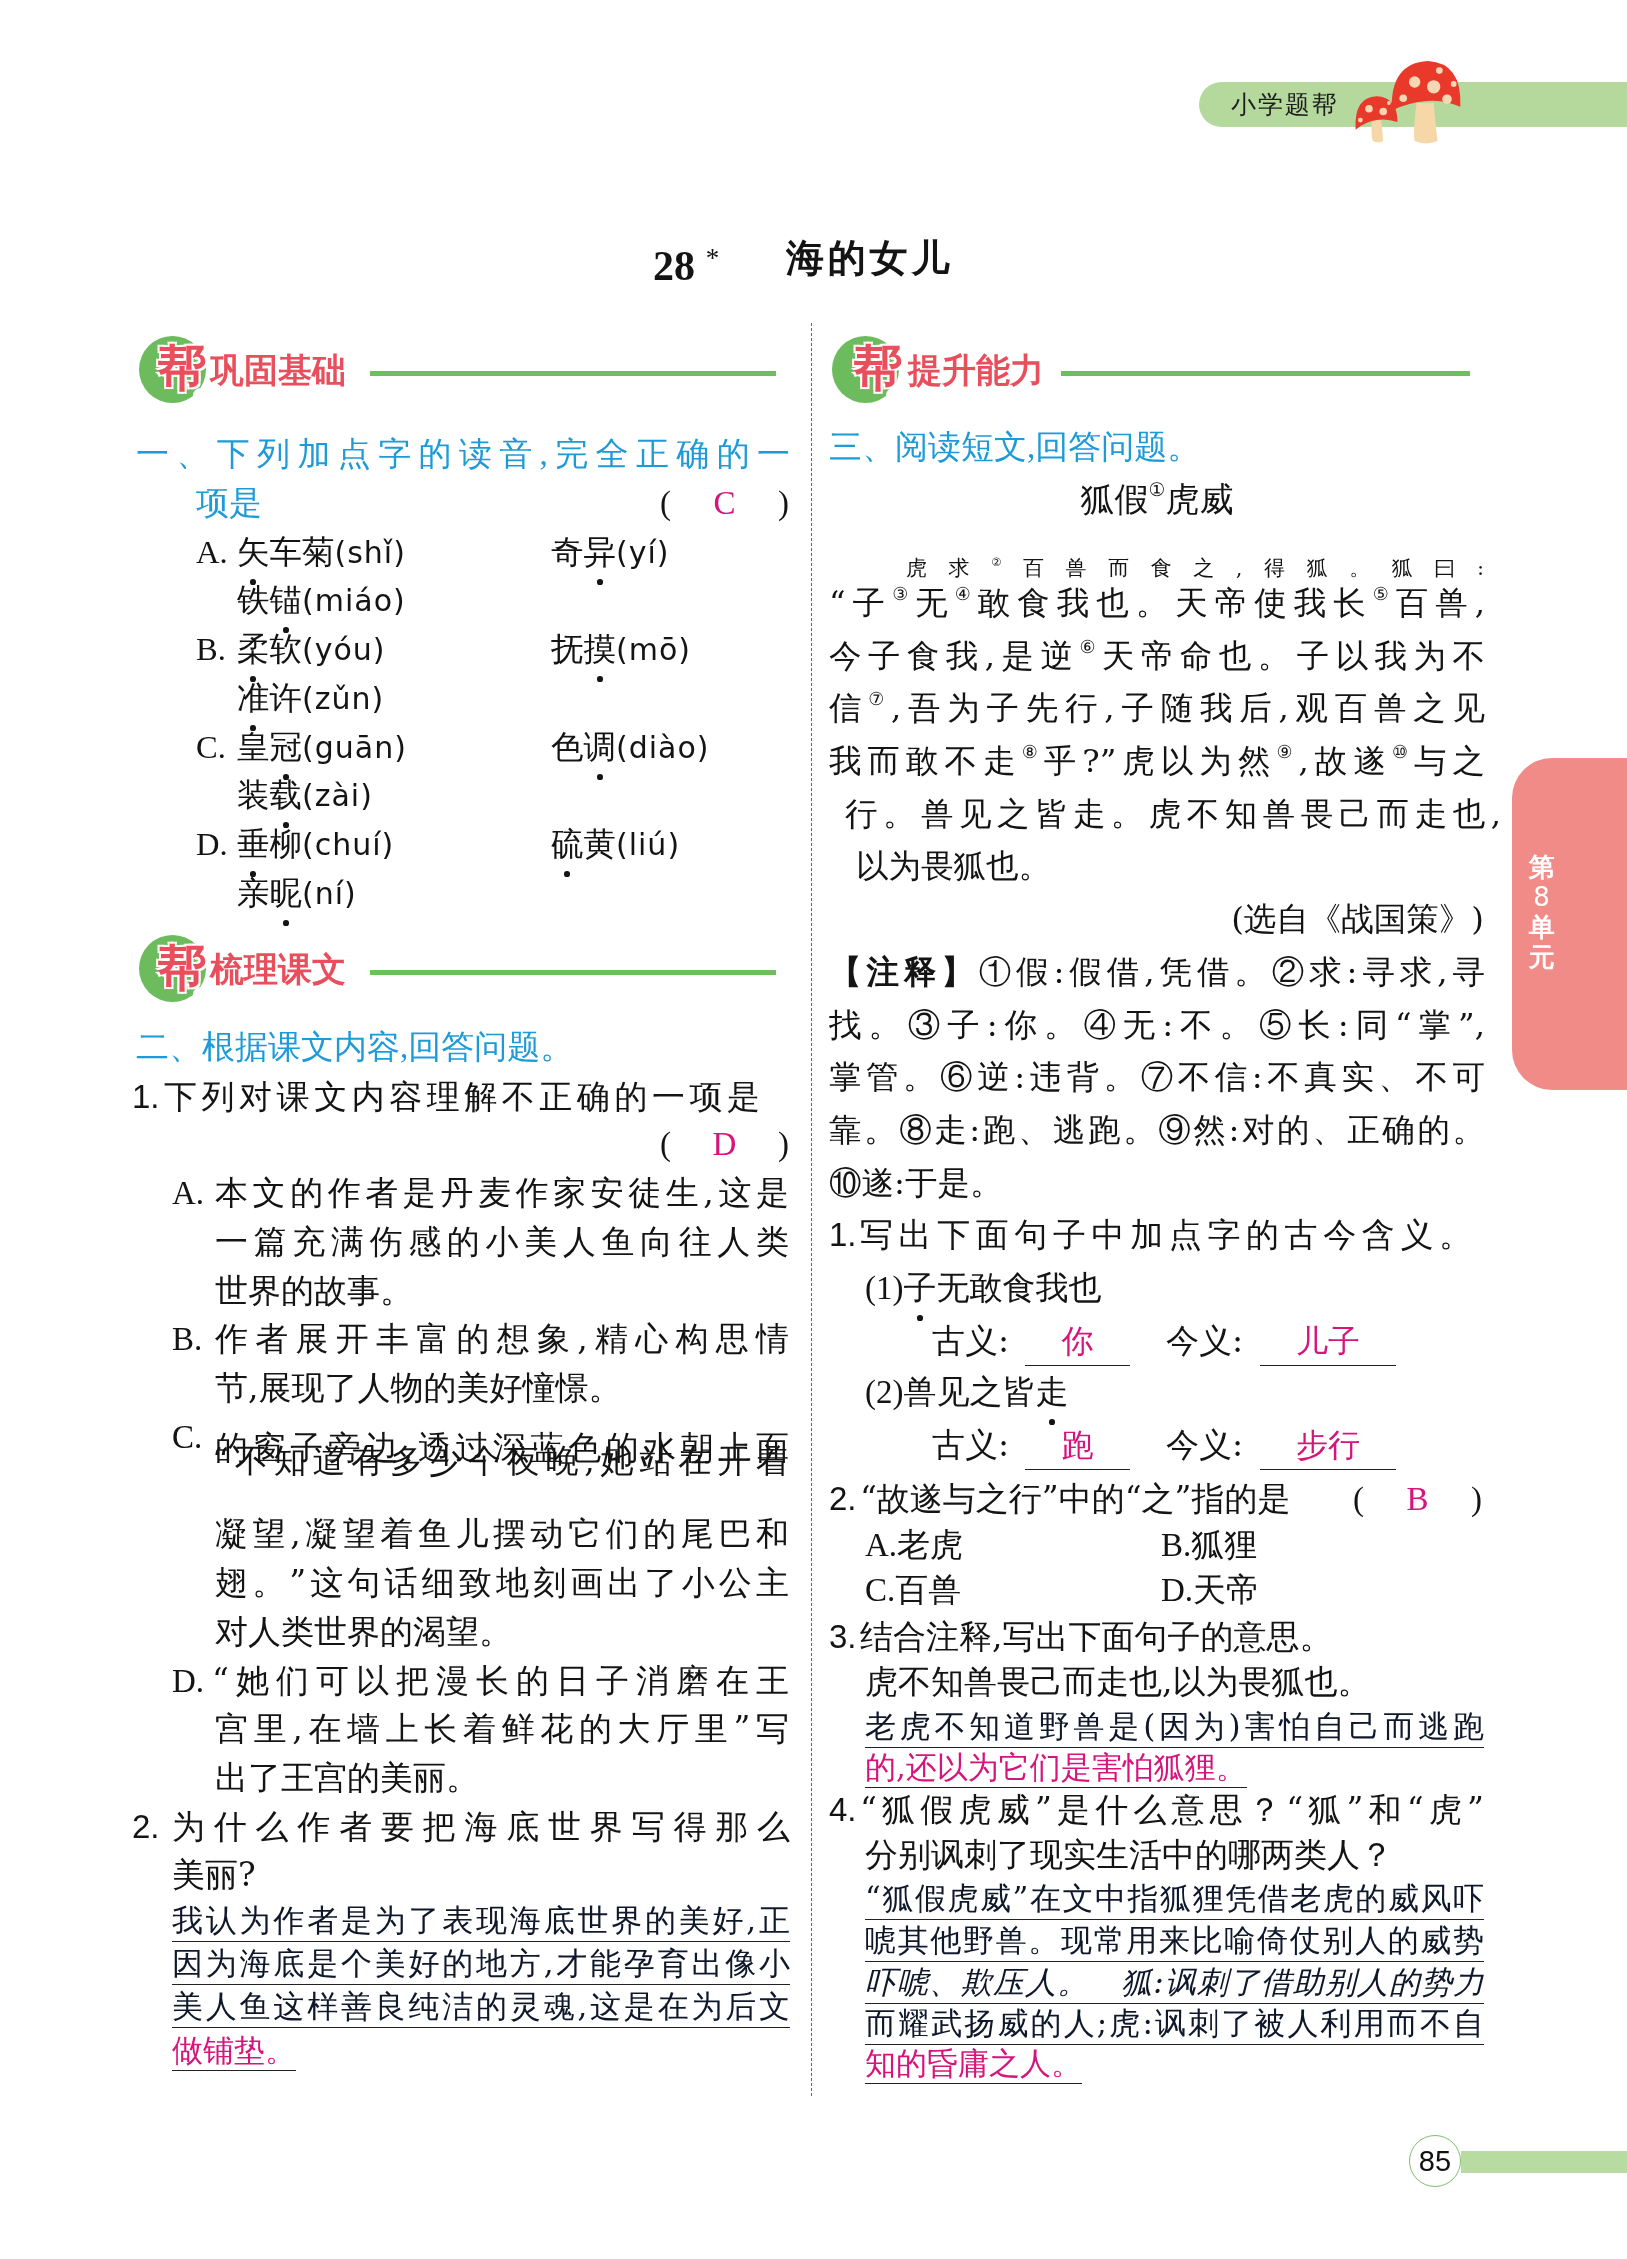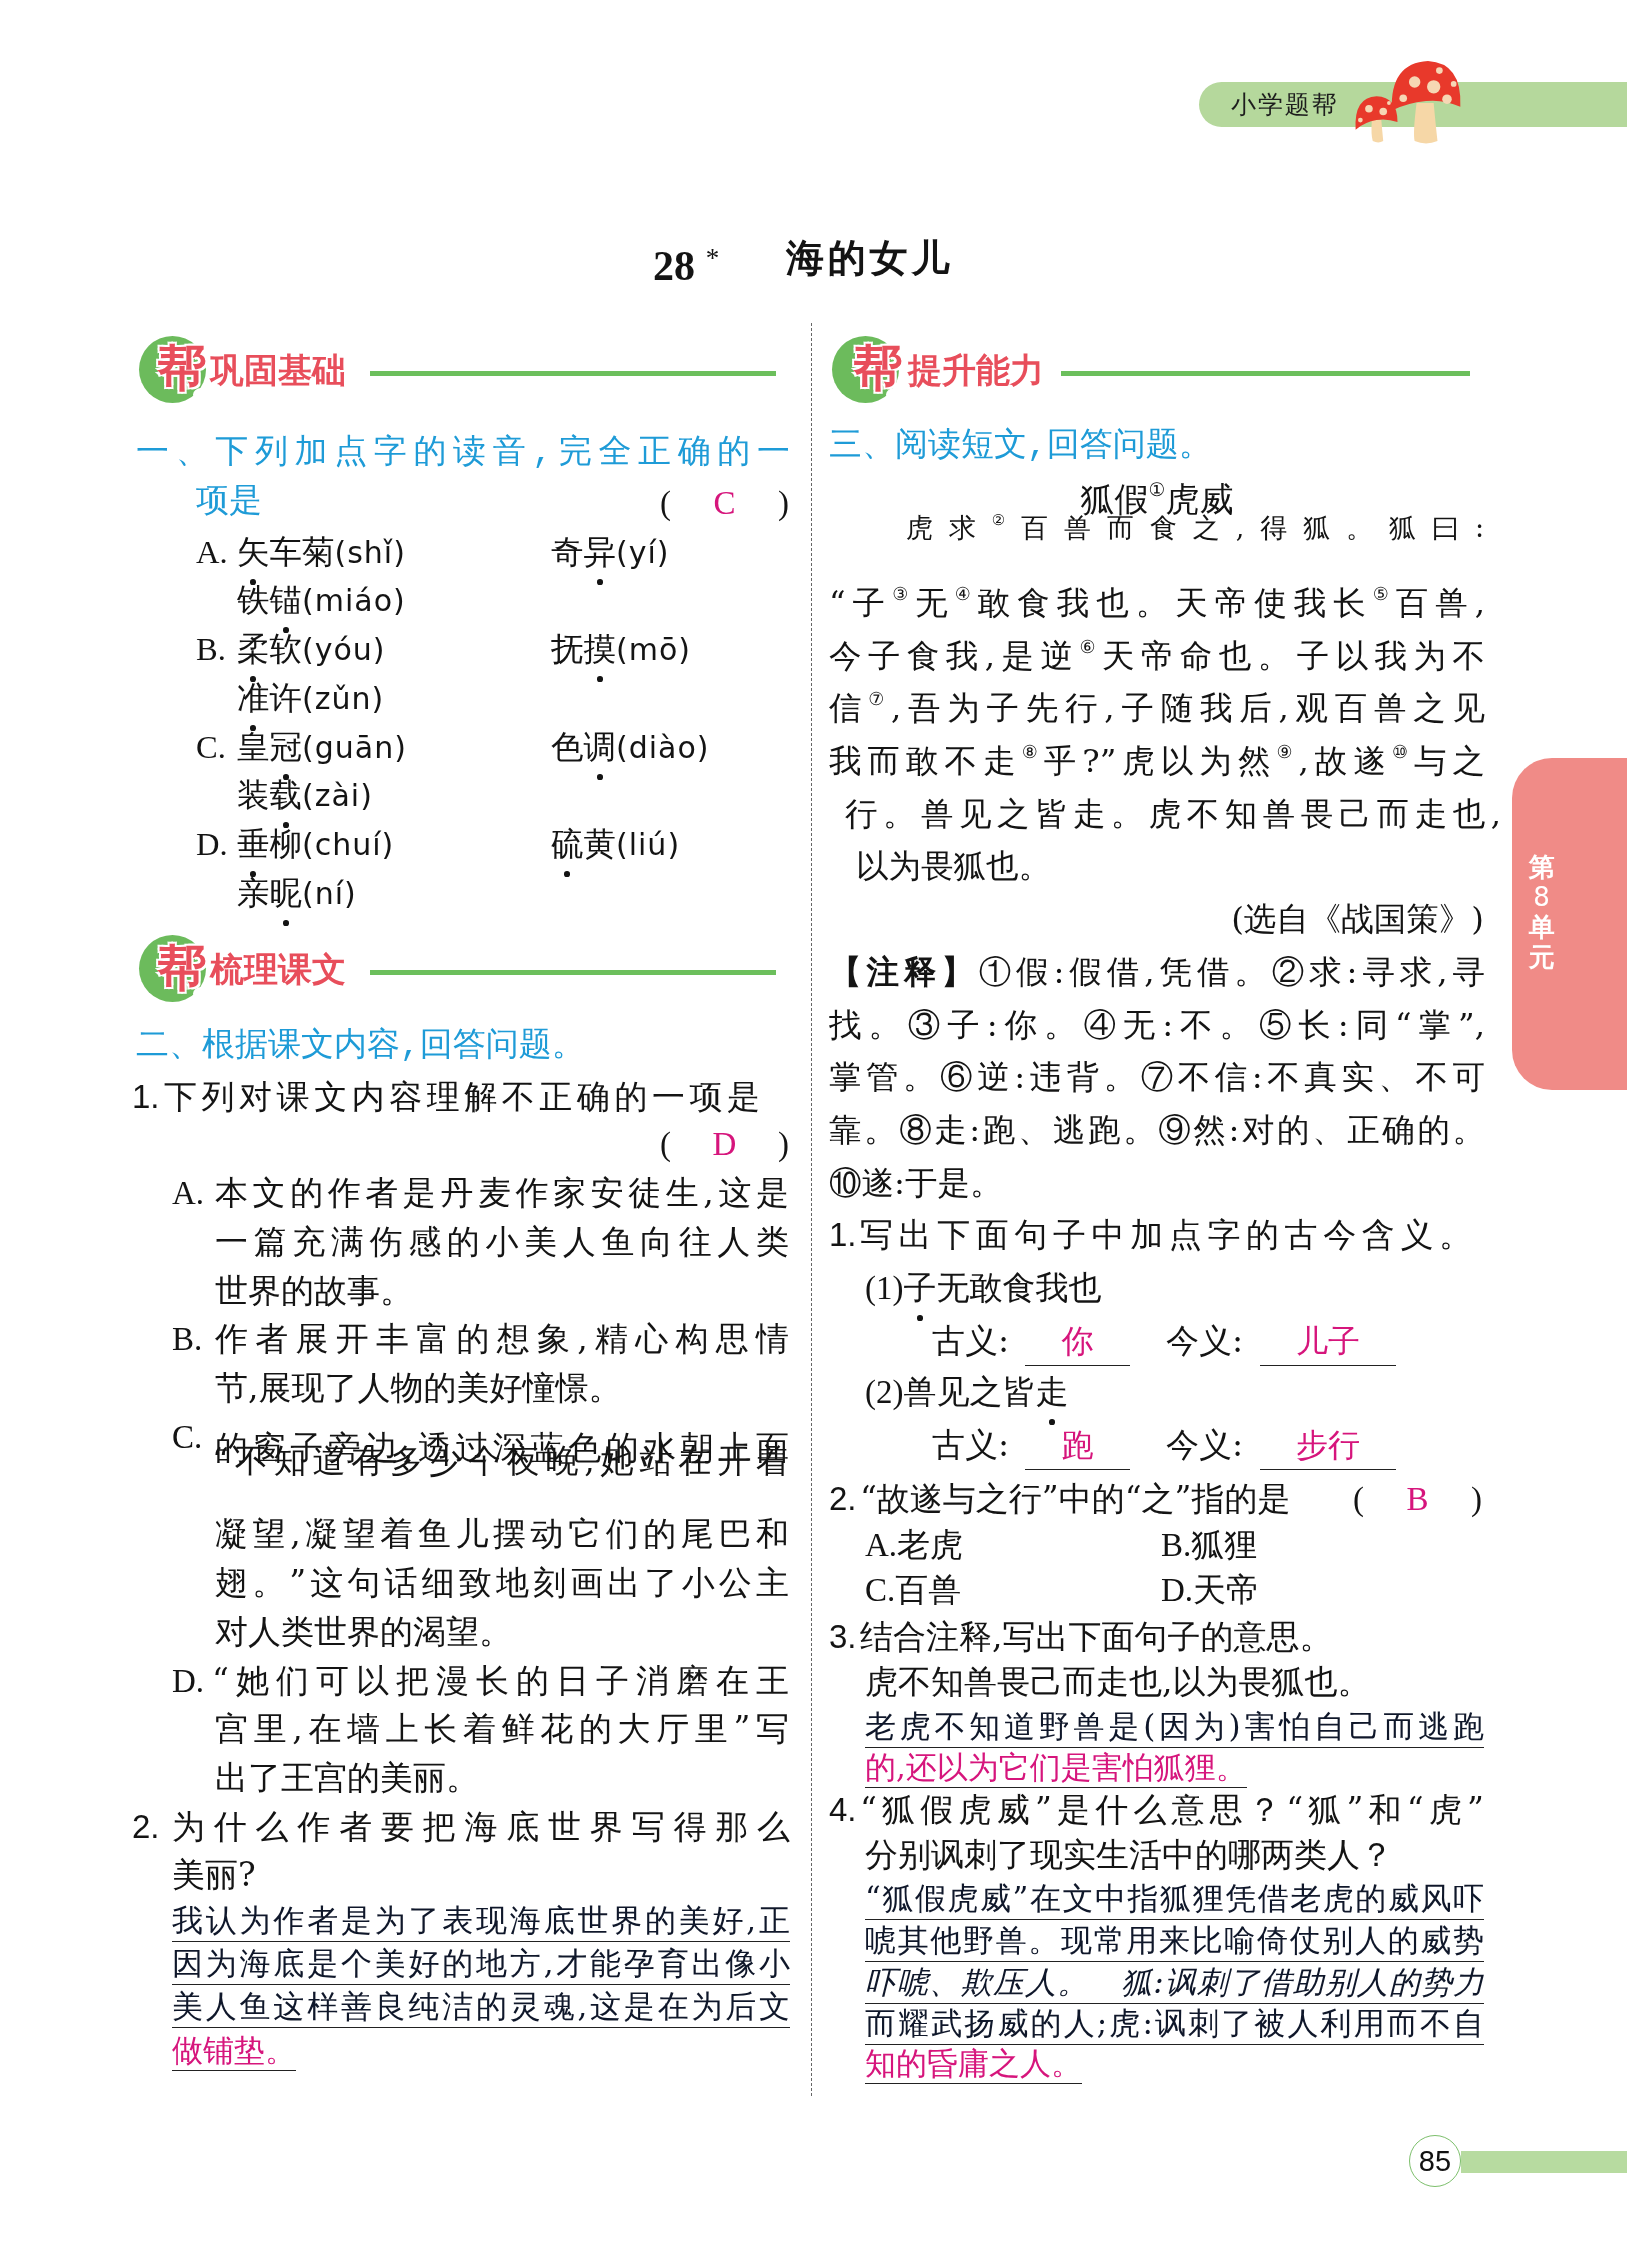--- a/index.html
+++ b/index.html
@@ -2,21 +2,21 @@
 <html><head>
 <meta charset="utf-8">
 <style>
   html,body{margin:0;padding:0;}
   body{width:1628px;height:2260px;position:relative;overflow:hidden;background:#ffffff;
        font-family:"DejaVu Serif",serif;color:#141414;}
   .abs{position:absolute;}
   .ln{position:absolute;height:48px;line-height:48px;font-size:33px;}
   .nw{white-space:nowrap;}
   .j{text-align:justify;text-align-last:justify;}
-  .blue{color:#1e9bd7;font-family:Liberation Mono, monospace;font-size:33px;}
+  .blue{color:#1e9bd7;font-family:Liberation Serif, serif;font-size:33px;}
   .num{font-family:"Liberation Sans",sans-serif;}
   .lab{font-family:"Liberation Serif",serif;}
   .sup{font-size:0.55em;vertical-align:0.8em;line-height:0;font-family:"DejaVu Serif",serif;}
   .dot{position:relative;display:inline-block;}
   .dot::after{content:"";position:absolute;left:50%;top:calc(50% + 27px);width:5.7px;height:5.7px;
               margin-left:-2.9px;border-radius:50%;background:#141414;}
   .py{font-family:"DejaVu Sans",sans-serif;font-size:30px;letter-spacing:1px;}
   .opt{font-size:32.5px;}
   .ans{position:absolute;height:42px;line-height:42px;font-size:31px;color:#0f172a;
        border-bottom:1.9px solid #222;}
@@ -172,21 +172,21 @@
 <div class="sec-bang" style="left:853px;top:340px;">帮</div>
 <div class="sec-label" style="left:908px;top:346px;">提升能力</div>
 <div class="sec-line" style="left:1061px;top:371px;width:409px;"></div>
 
 <div class="ln blue nw" style="left:829px;top:423px;">三、阅读短文,回答问题。</div>
 
 <div class="ln nw" style="left:829px;top:475px;width:656px;text-align:center;font-size:34px;font-family:'DejaVu Sans',sans-serif;">
   <span>狐假</span><span class="sup">①</span><span>虎威</span>
 </div>
 
-<div class="ln j" style="left:906px;top:504px;width:578px;font-size:27px;">
+<div class="ln j" style="left:906px;top:544px;width:578px;font-size:21px;">
   <span>虎求</span><span class="sup">②</span><span>百兽而食之,得狐。狐曰:</span>
 </div>
 <div class="ln j" style="left:829px;top:579px;width:656px;font-size:32.5px;">
   <span>“子</span><span class="sup">③</span><span>无</span><span class="sup">④</span><span>敢食我也。天帝使我长</span><span class="sup">⑤</span><span>百兽,</span>
 </div>
 <div class="ln j" style="left:829px;top:632px;width:656px;font-size:32.5px;">
   <span>今子食我,是逆</span><span class="sup">⑥</span><span>天帝命也。子以我为不</span>
 </div>
 <div class="ln j" style="left:829px;top:684px;width:656px;font-size:32.5px;">
   <span>信</span><span class="sup">⑦</span><span>,吾为子先行,子随我后,观百兽之见</span>

